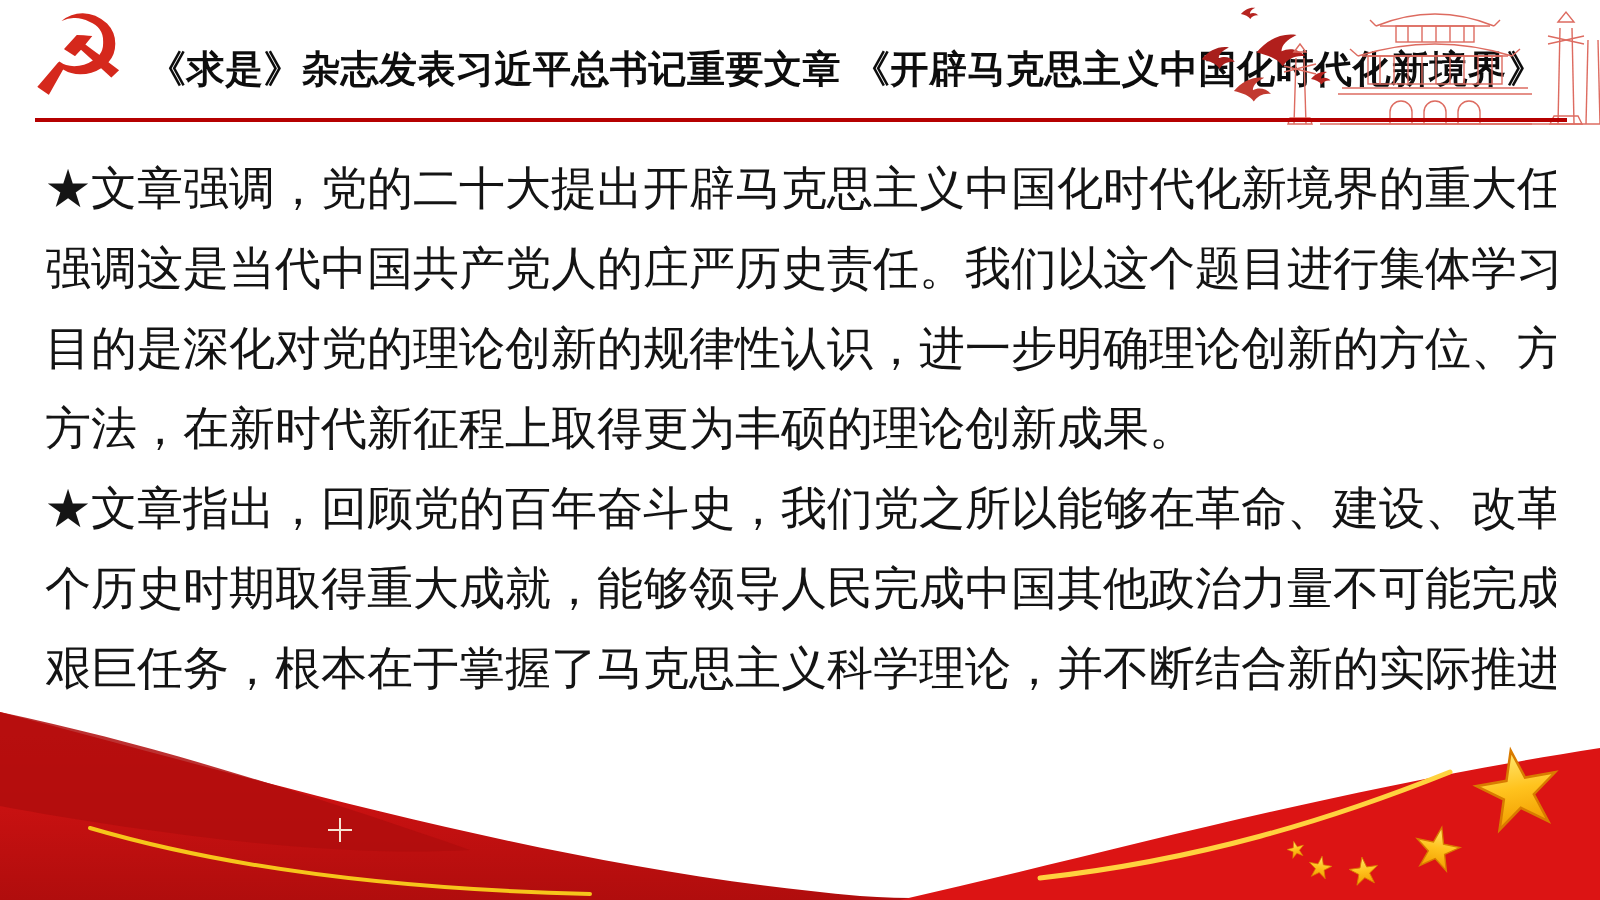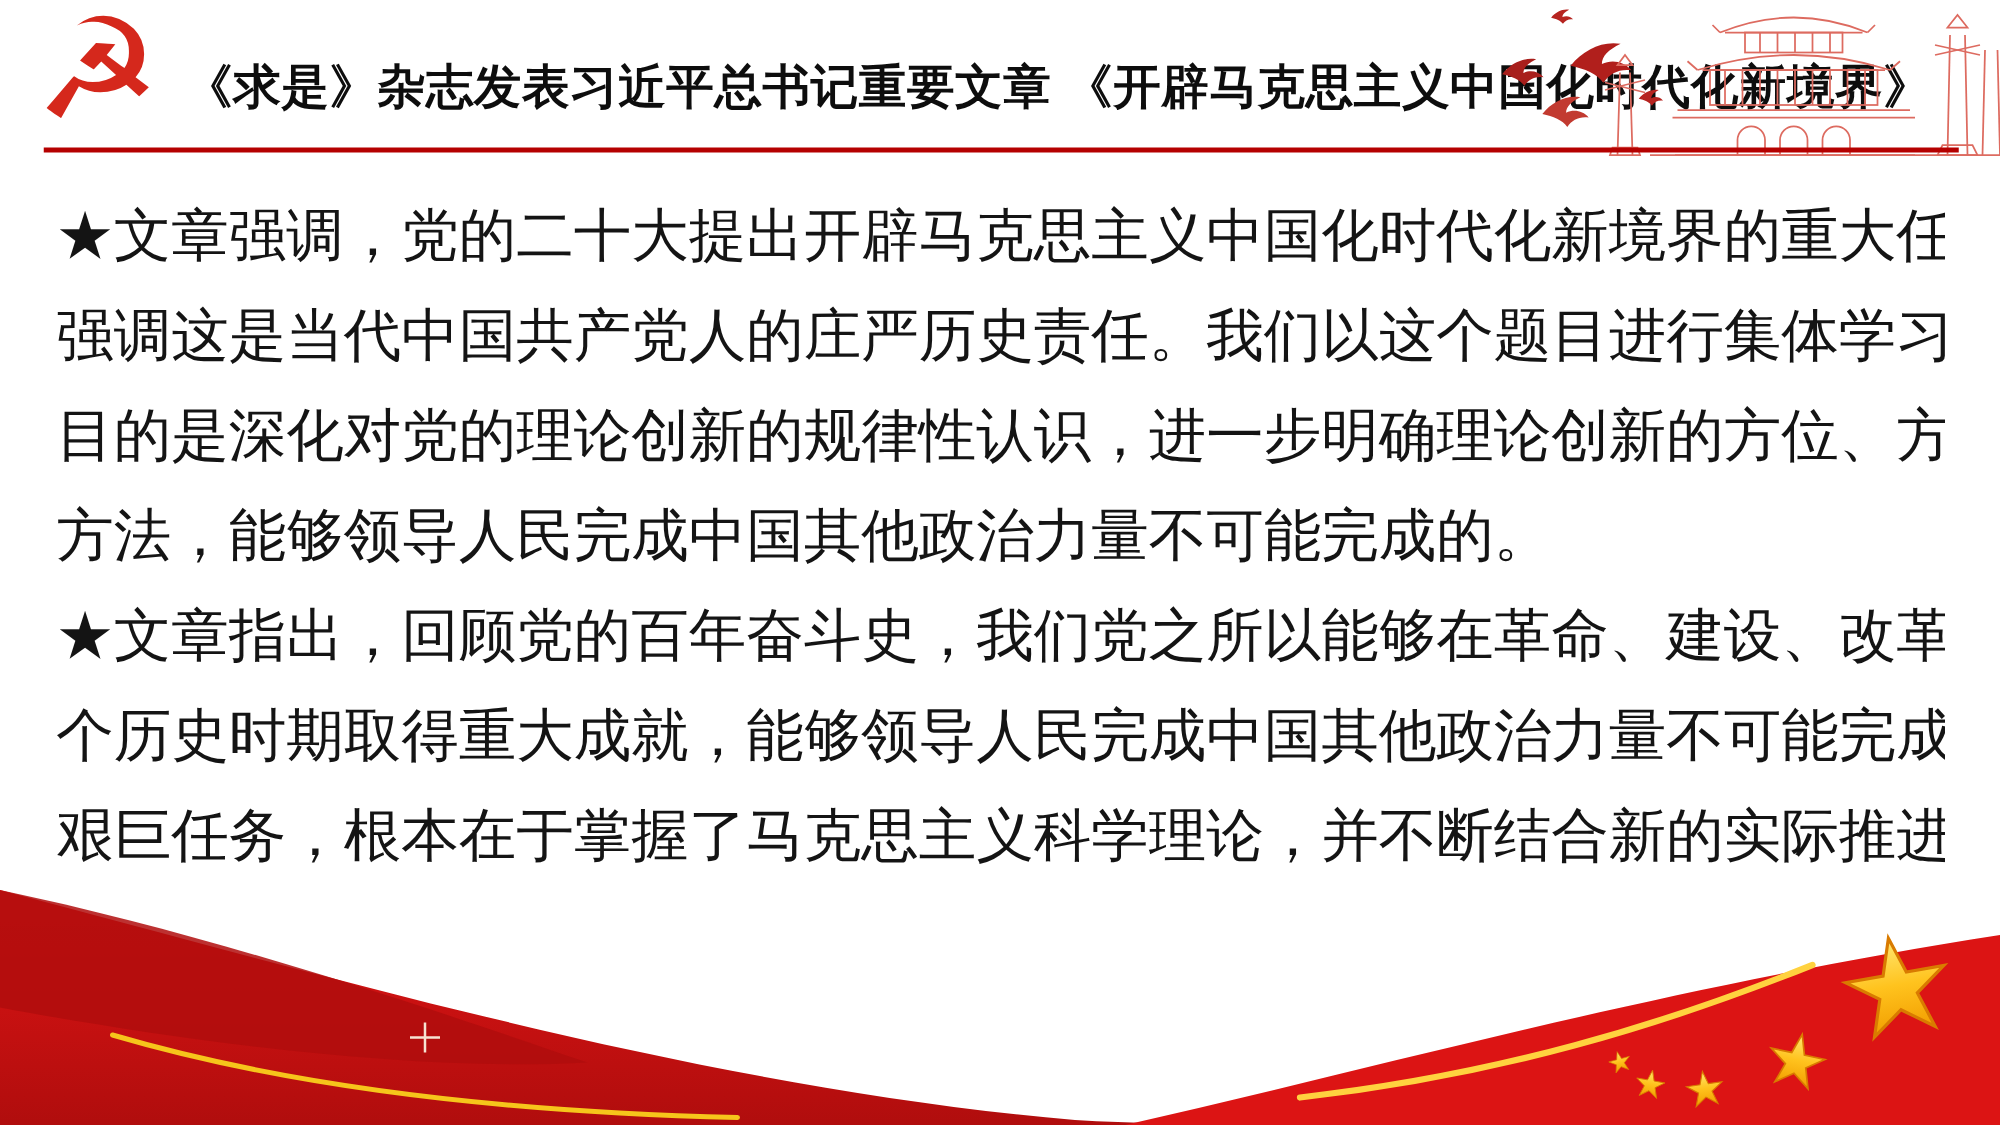--- a/index.html
+++ b/index.html
@@ -121,21 +121,21 @@
     </svg>
 
     <div class="divider"></div>
   </div>
 
   <div class="body-text">
     <div class="para">
       <div class="line">★文章强调，党的二十大提出开辟马克思主义中国化时代化新境界的重大任务，</div>
       <div class="line">强调这是当代中国共产党人的庄严历史责任。我们以这个题目进行集体学习，</div>
       <div class="line">目的是深化对党的理论创新的规律性认识，进一步明确理论创新的方位、方向、</div>
-      <div class="line no-justify">方法，能够领导人民完成中国其他政治力量不可能完成的。</div>
+      <div class="line no-justify">方法，在新时代新征程上取得更为丰硕的理论创新成果。</div>
     </div>
     <div class="para">
       <div class="line">★文章指出，回顾党的百年奋斗史，我们党之所以能够在革命、建设、改革各</div>
       <div class="line">个历史时期取得重大成就，能够领导人民完成中国其他政治力量不可能完成的</div>
       <div class="line">艰巨任务，根本在于掌握了马克思主义科学理论，并不断结合新的实际推进理</div>
     </div>
   </div>
 
   <svg class="ribbon" viewBox="0 0 1600 190">
     <defs>

